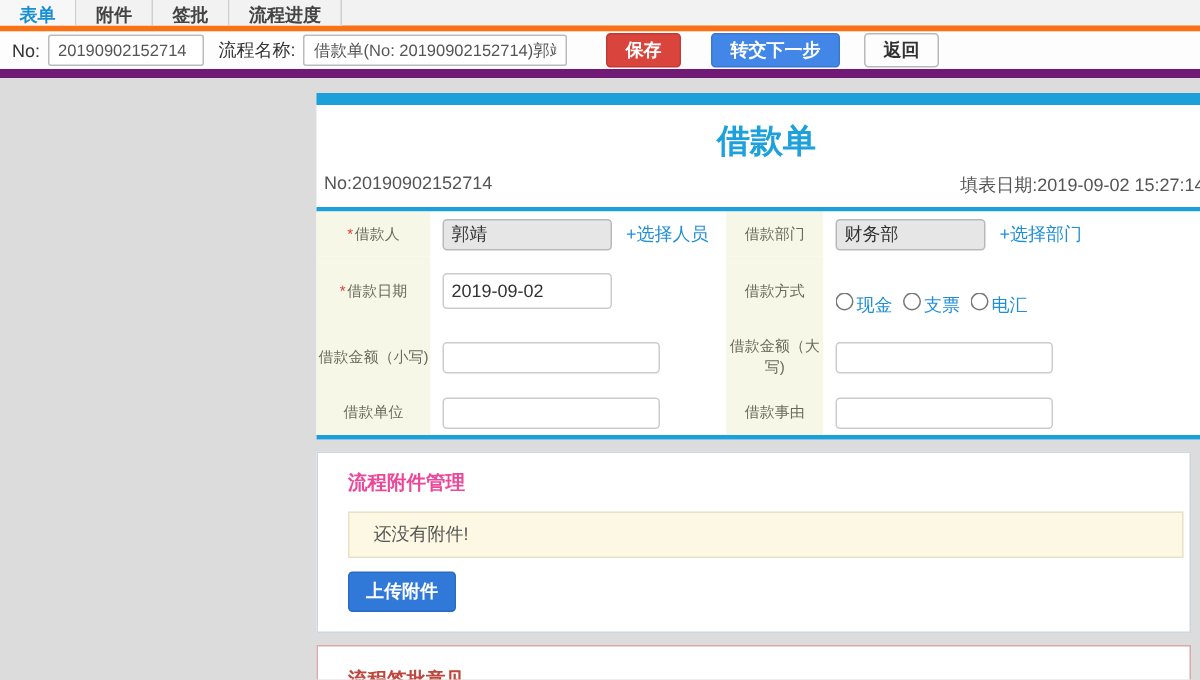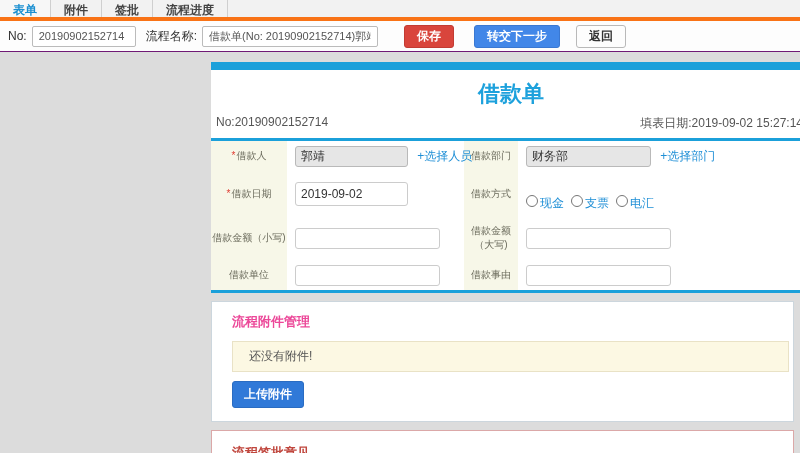--- a/index.html
+++ b/index.html
@@ -6,21 +6,21 @@
   html,body { width:800px; height:453px; overflow:hidden;
     font-family:"Liberation Sans","DejaVu Sans",sans-serif; font-size:12px; color:#333; background:#dcdcdc; }
 
   
   .tabbar { height:21px; background:#f2f2f2; border-bottom:4px solid #f97316; display:flex; }
   .tab { padding:0 13px; line-height:20px; font-weight:bold; font-size:12px; color:#444;
          border-right:1px solid #cfcfcf; cursor:pointer; background:#f2f2f2; }
   .tab.active { color:#1a8fd1; background:#f7f7f7; }
 
   
-  .toolbar { height:31px; background:#fdfdfd; border-bottom:1px solid #701a75;
+  .toolbar { height:31px; background:#fdfdfd; border-bottom:6px solid #701a75;
              display:flex; align-items:center; padding-left:8px; }
   .tb-label { color:#333; margin-right:5px; }
   .tb-input { height:21px; border:1px solid #bbb; border-radius:2px; padding:0 6px;
               font-size:11px; color:#555; background:#fff; }
   #no-input { width:104px; }
   #pname-input { width:176px; }
   .btn { height:23px; padding:0 12px; font-size:12px; font-weight:bold; border-radius:3px;
          border:1px solid transparent; cursor:pointer; }
   .btn-save { background:#d9453c; color:#fff; margin-left:26px; border-color:#c23b33; }
   .btn-next { background:#4287e8; color:#fff; margin-left:20px; border-color:#3a78d2; }
@@ -33,27 +33,27 @@
   .panel-body { background:#fff; }
   .form-title { text-align:center; color:#1da1dc; font-size:22px; font-weight:bold; padding:9px 0 6px; }
   .form-meta { display:flex; justify-content:space-between; font-size:12px; color:#555;
                padding:0 8px 6px 5px; white-space:nowrap; }
   .blue-line { height:3px; background:#1ba0da; }
 
   
   table.form-table { width:100%; border-collapse:collapse; table-layout:fixed; }
   td.lbl { background:#f7f7e8; color:#6b6b5c; text-align:center; padding:8px 1px; font-size:10px; }
   td.lbl.c1 { width:76px; }
-  td.lbl.c3 { width:54px; }
+  td.lbl.c3 { width:65px; }
   td.fld { padding:4px 8px; background:#fff; white-space:nowrap; }
-  td.fld.c2 { width:177px; }
+  td.fld.c2 { width:197px; }
   .req { color:#e03c31; margin-right:1px; }
   .inp { height:21px; border:1px solid #ccc; border-radius:3px; padding:0 5px; font-size:12px; color:#333; background:#fff; }
   .inp.ro { background:#e6e6e6; border-color:#b9b9b9; }
-  .w113 { width:113px; } .w145 { width:145px; } .w114 { width:125px; }
+  .w113 { width:113px; } .w145 { width:145px; } .w114 { width:100px; }
   .inp.date { height:24px; }
   a.pick { color:#1f8fd6; text-decoration:none; margin-left:6px; font-size:12px; }
   .radios { display:flex; align-items:center; gap:7px; }
   .radio-opt { display:flex; color:#1f8fd6; cursor:pointer;margin-top:20px; }
   .radio-opt input { width:12px; height:12px; margin-right:2px; }
 
   
   .card { width:583px; background:#fff; margin-top:8px; }
   .card-attach { border:1px solid #ccd6dd; padding:11px 4px 13px 20px; }
   .card-approve { border:1px solid #dba8a8; padding:13px 4px 13px 20px; }

